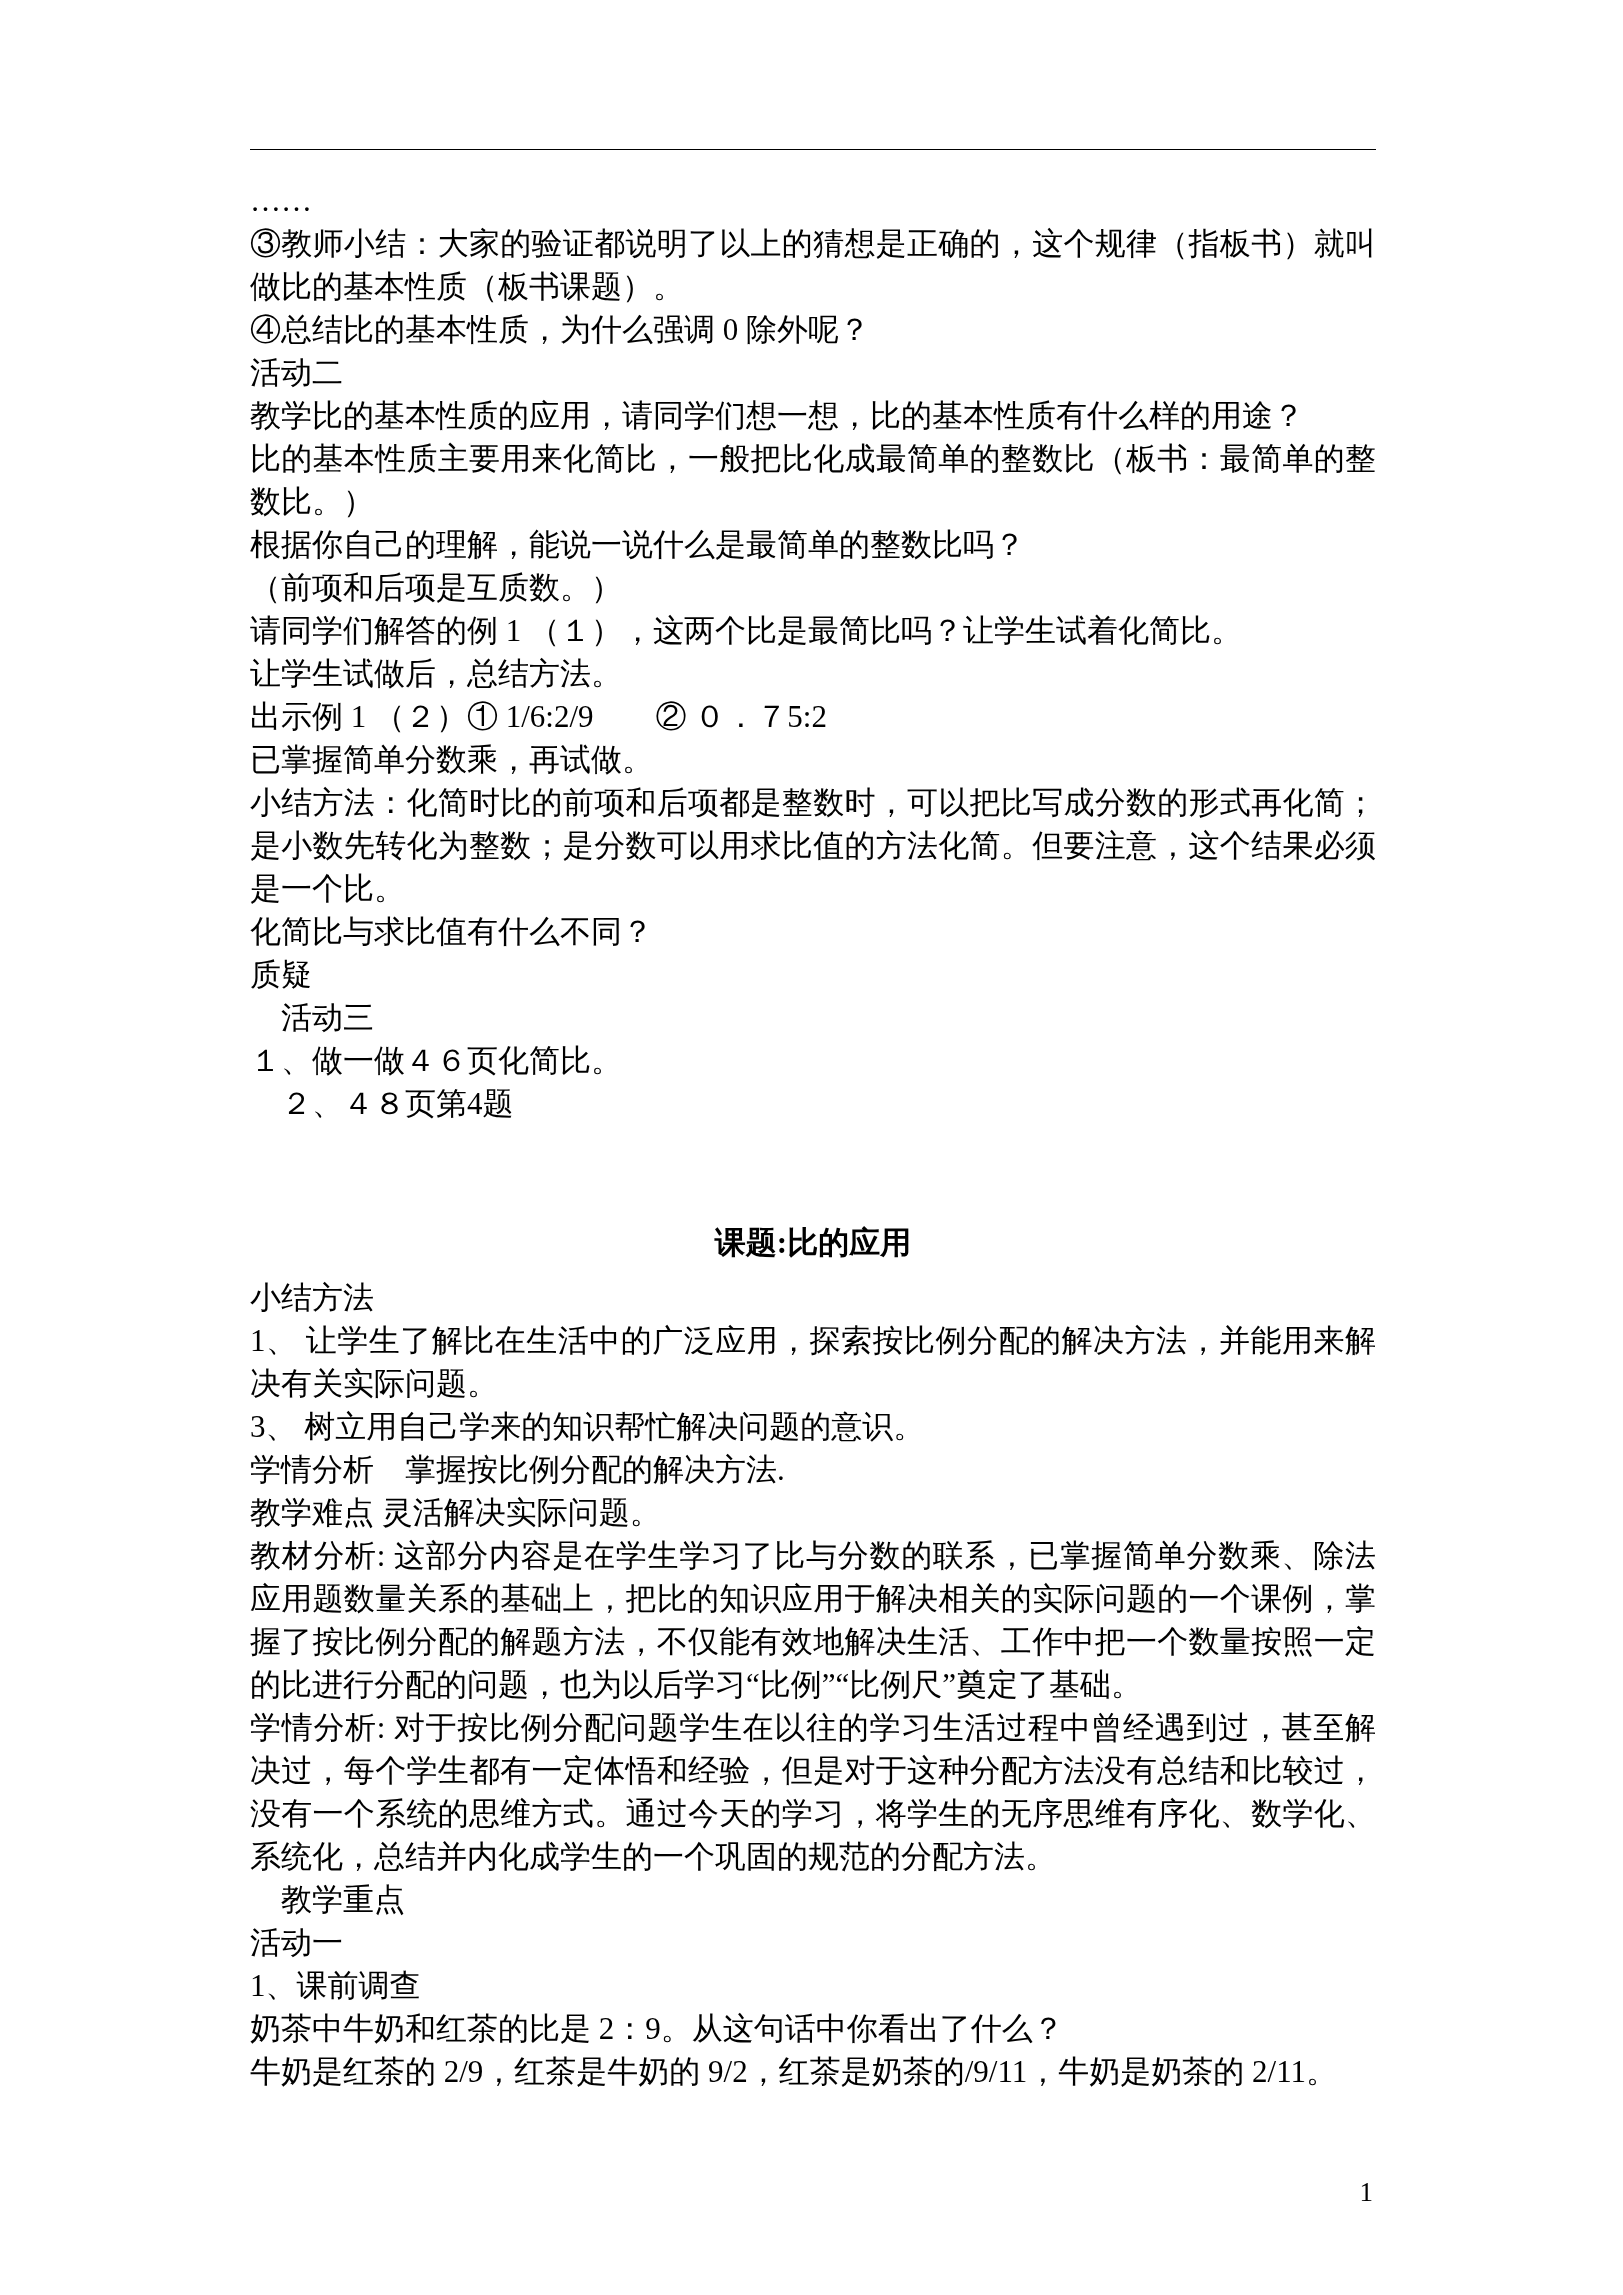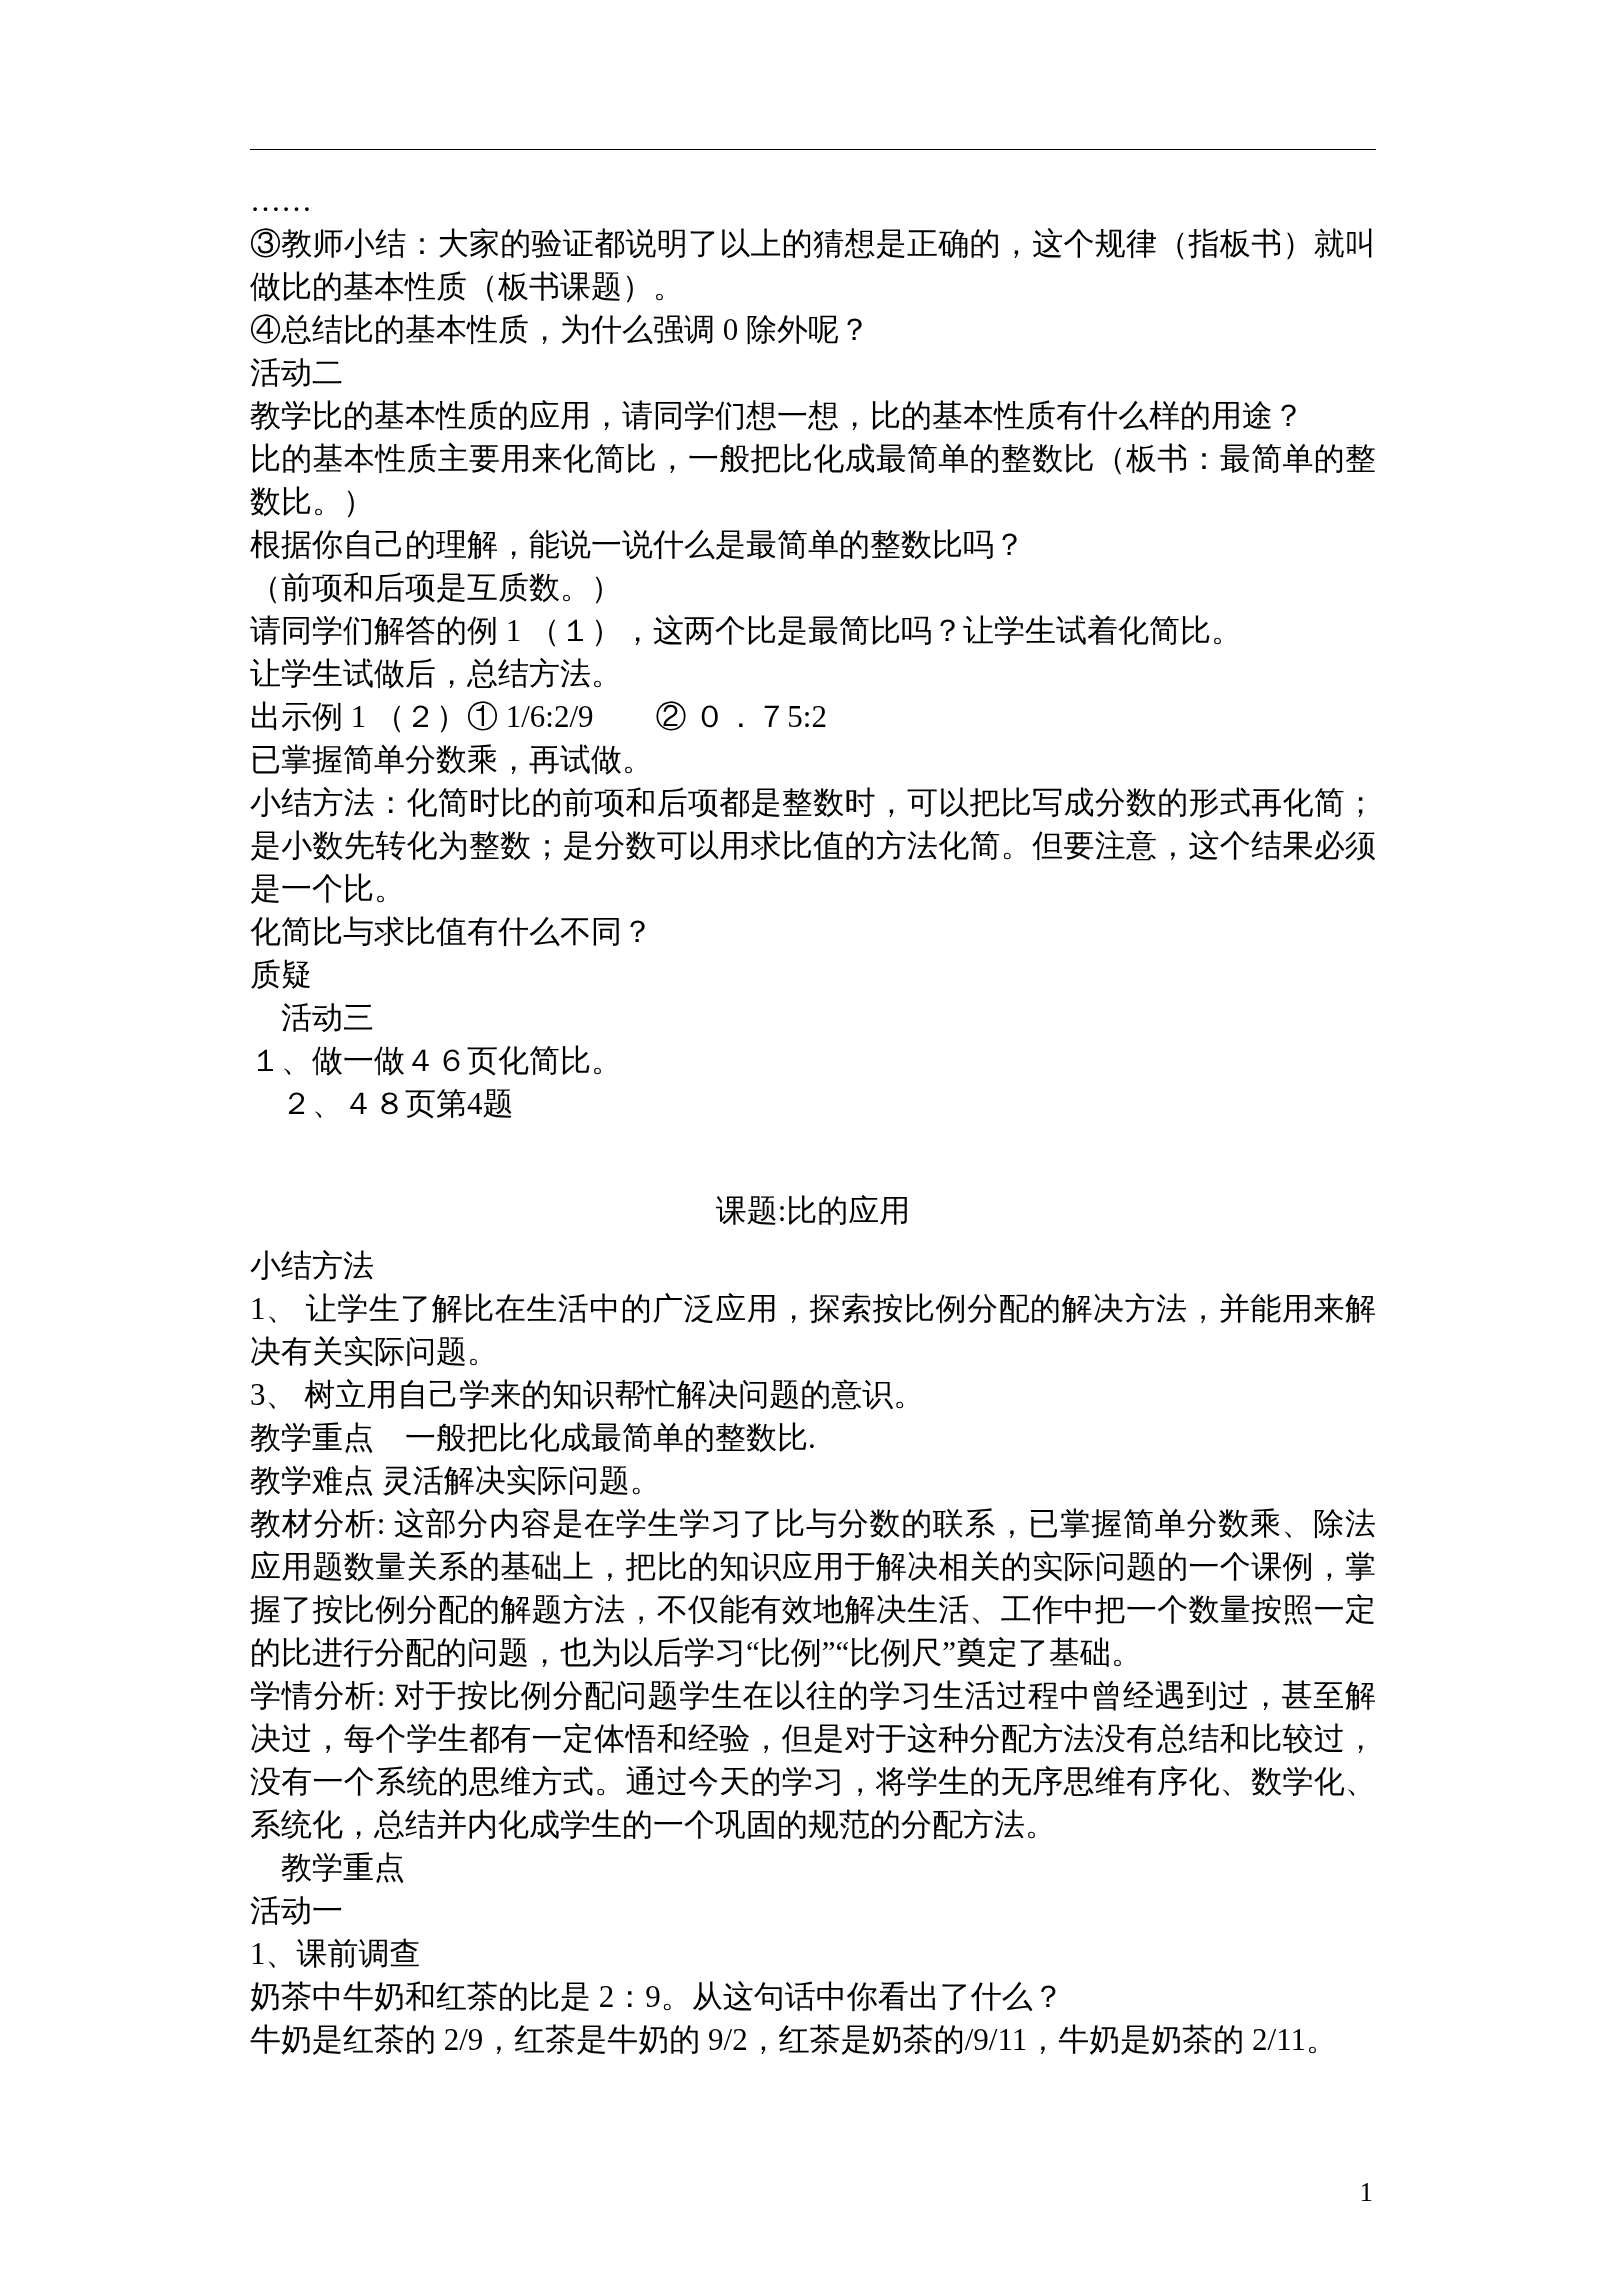--- a/index.html
+++ b/index.html
@@ -25,23 +25,23 @@
   }
   .para {
     font-size: 31px;
     line-height: 43px;
     text-align: justify;
     word-break: break-all;
   }
   .doc-title {
     font-size: 31px;
     line-height: 43px;
-    font-weight: normal;
+    font-weight: bold;
     text-align: center;
-    margin-top: 64px;
+    margin-top: 96px;
     margin-bottom: 12.3px;
   }
   .page-number {
     position: absolute;
     top: 2179px;
     right: 250px;
     font-size: 27px;
     line-height: 27px;
   }
 </style>
@@ -71,21 +71,21 @@
     <p class="para">１、做一做４６页化简比。</p>
     <p class="para">　２、４８页第4题</p>
   </div>
 
   <h2 class="doc-title">课题:比的应用</h2>
 
   <div>
     <p class="para">小结方法</p>
     <p class="para">1、 让学生了解比在生活中的广泛应用，探索按比例分配的解决方法，并能用来解决有关实际问题。</p>
     <p class="para">3、 树立用自己学来的知识帮忙解决问题的意识。</p>
-    <p class="para">教学重点　一般把比化成最简单的整数比.</p>
+    <p class="para">学情分析　掌握按比例分配的解决方法.</p>
     <p class="para">教学难点 灵活解决实际问题。</p>
     <p class="para">教材分析: 这部分内容是在学生学习了比与分数的联系，已掌握简单分数乘、除法应用题数量关系的基础上，把比的知识应用于解决相关的实际问题的一个课例，掌握了按比例分配的解题方法，不仅能有效地解决生活、工作中把一个数量按照一定的比进行分配的问题，也为以后学习“比例”“比例尺”奠定了基础。</p>
     <p class="para">学情分析: 对于按比例分配问题学生在以往的学习生活过程中曾经遇到过，甚至解决过，每个学生都有一定体悟和经验，但是对于这种分配方法没有总结和比较过，没有一个系统的思维方式。通过今天的学习，将学生的无序思维有序化、数学化、系统化，总结并内化成学生的一个巩固的规范的分配方法。</p>
     <p class="para">　教学重点</p>
     <p class="para">活动一</p>
     <p class="para">1、课前调查</p>
     <p class="para">奶茶中牛奶和红茶的比是 2：9。从这句话中你看出了什么？</p>
     <p class="para">牛奶是红茶的 2/9，红茶是牛奶的 9/2，红茶是奶茶的/9/11，牛奶是奶茶的 2/11。</p>
   </div>
 </div>

